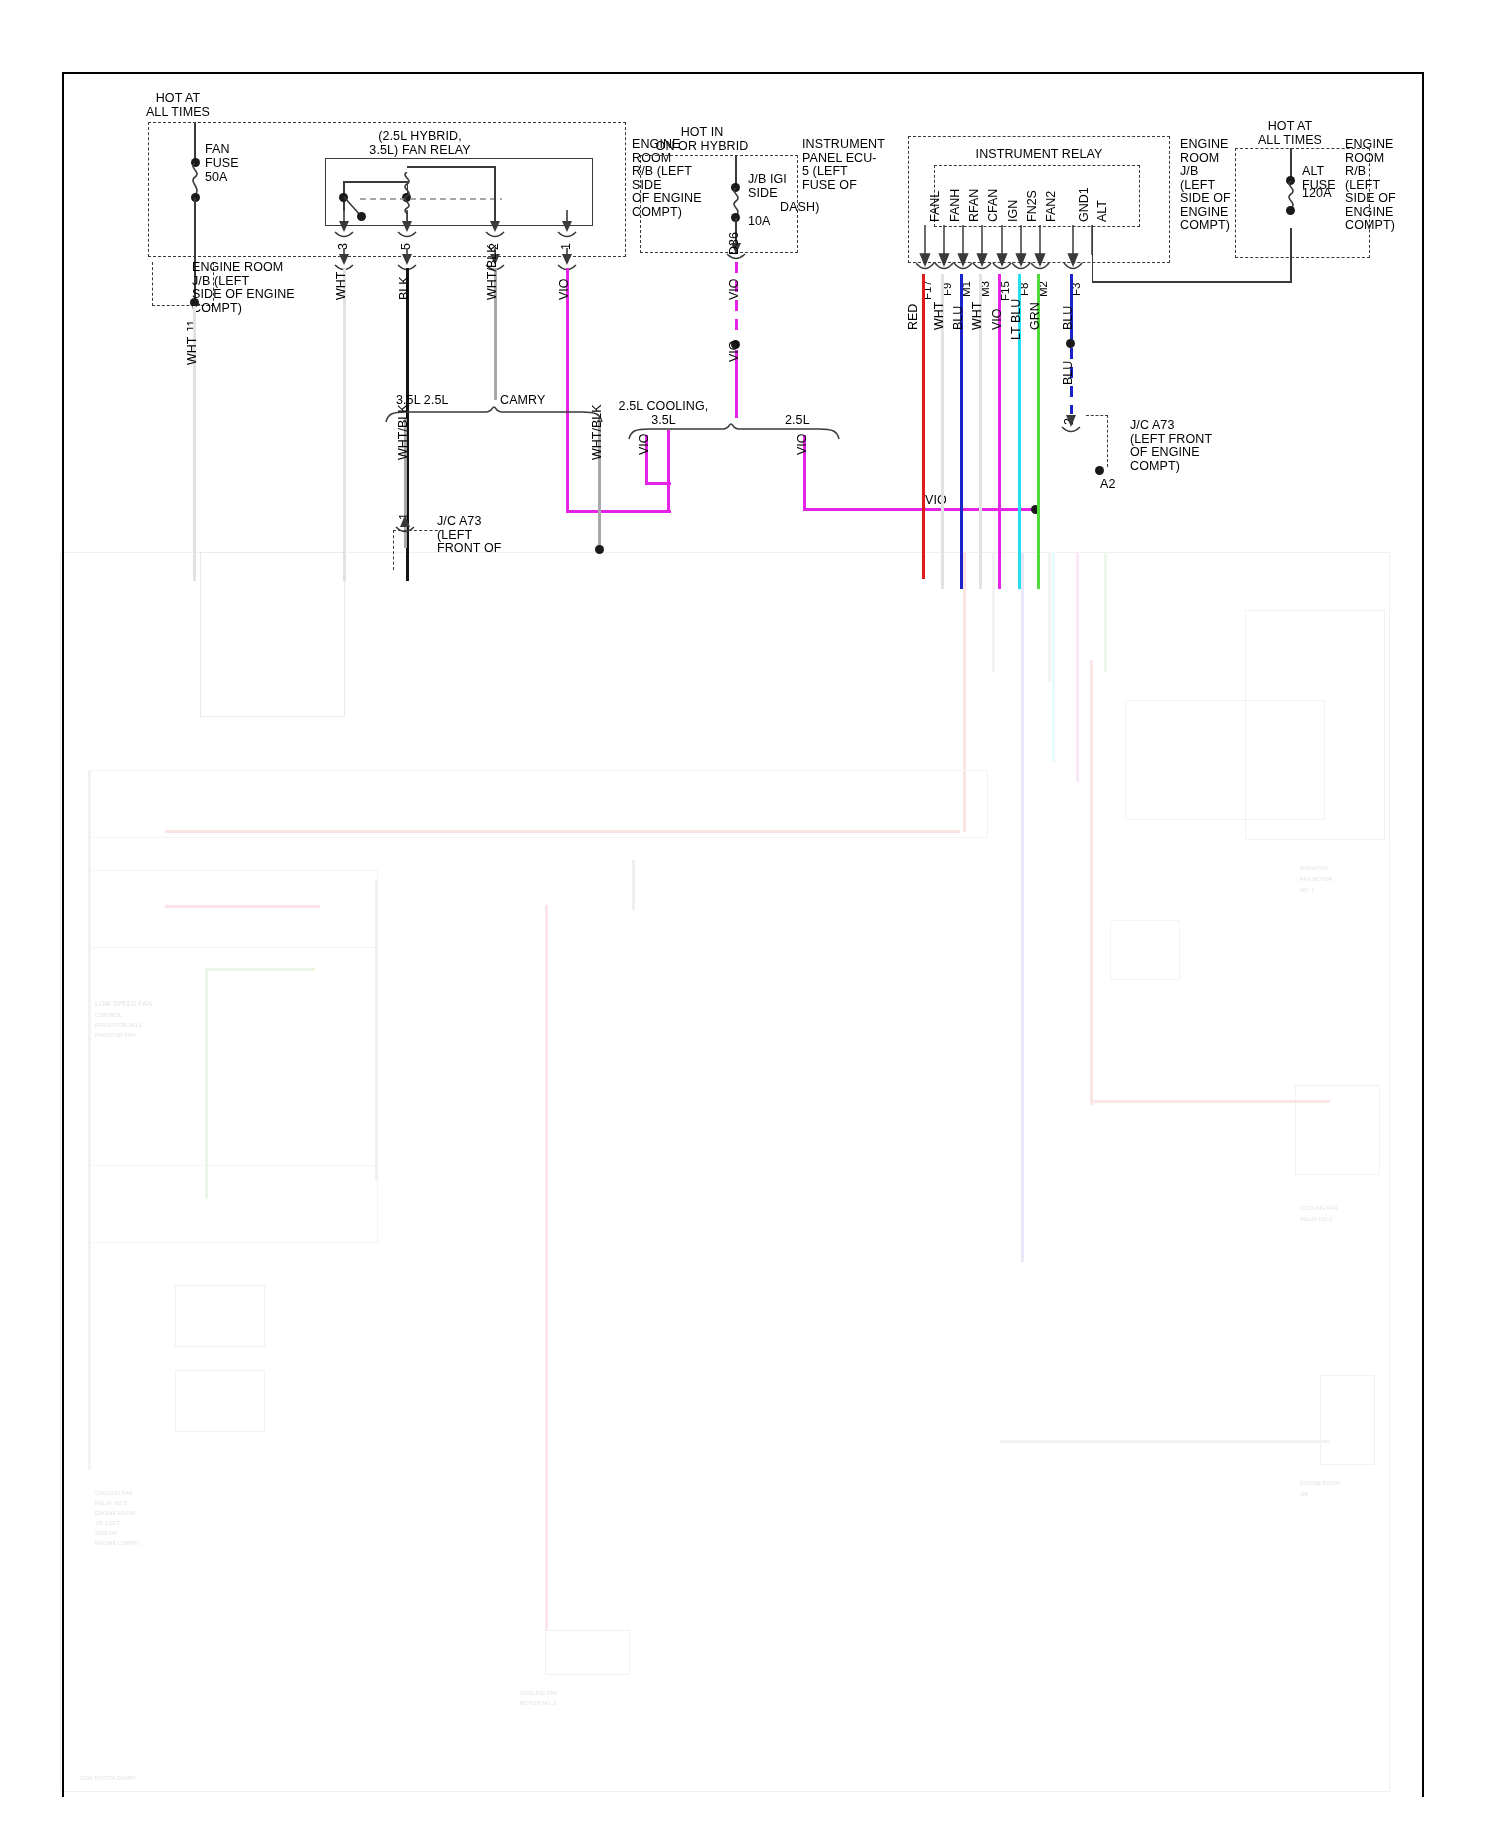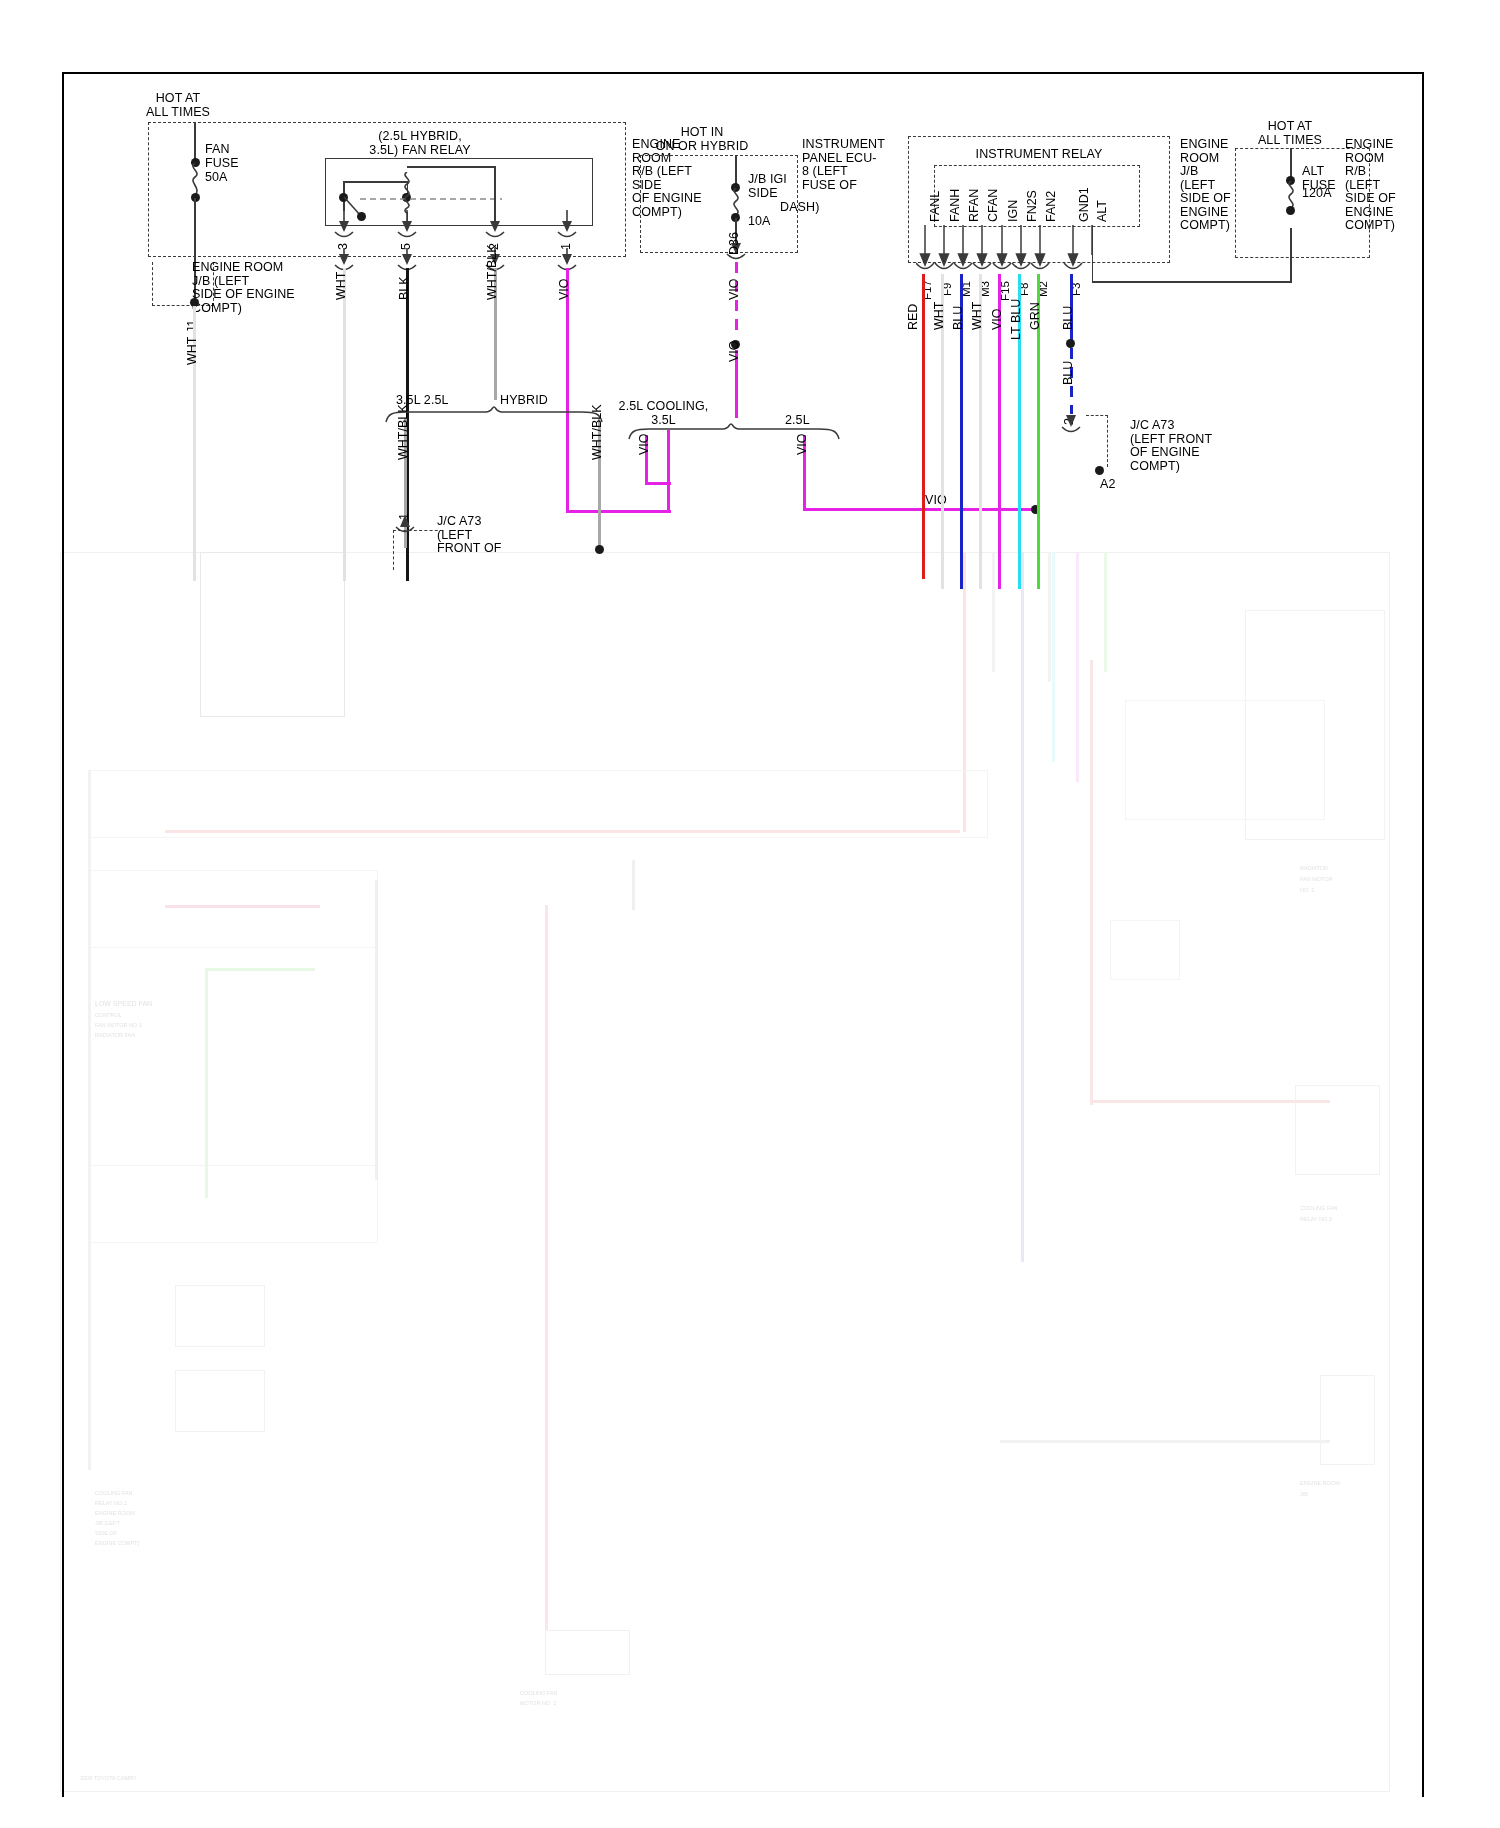--- a/index.html
+++ b/index.html
@@ -218,21 +218,21 @@
   <div class="wv w-vio" style="left:667px;top:430px;height:83px;"></div>
 
   <div class="lbl" style="left:632px;top:138px;">ENGINE
 ROOM
 R/B (LEFT
 SIDE
 OF ENGINE
 COMPT)</div>
 
   <div class="lbl" style="left:396px;top:394px;">3.5L 2.5L</div>
-  <div class="lbl" style="left:500px;top:394px;">HYBRID</div>
+  <div class="lbl" style="left:500px;top:394px;">CAMRY</div>
   <svg style="position:absolute;left:384px;top:406px;" width="225" height="18">
     <path d="M2,16 C4,8 8,6 22,6 L102,6 C108,6 108,1 110,1 C112,1 112,6 118,6 L198,6 C212,6 216,8 218,16" stroke="#3a3a3a" stroke-width="1.5" fill="none"></path>
   </svg>
   <div class="wv w-whtblk" style="left:404px;top:418px;height:130px;"></div>
   <div class="vlbl" style="left:397px;top:460px;">WHT/BLK</div>
   <div class="wv w-whtblk" style="left:598px;top:418px;height:130px;"></div>
   <div class="vlbl" style="left:591px;top:460px;">WHT/BLK</div>
   <div class="dot" style="left:595px;top:545px;"></div>
 
   <div class="vlbl" style="left:398px;top:520px;">1</div>
@@ -260,21 +260,21 @@
     <polygon points="14,16 9,5 19,5" fill="#3a3a3a"></polygon>
     <path d="M5,16 q9,9 18,0" stroke="#3a3a3a" stroke-width="1.6" fill="none"></path>
   </svg>
   <div class="lbl" style="left:748px;top:173px;">J/B IGI</div>
   <div class="lbl" style="left:748px;top:187px;">SIDE</div>
   <div class="lbl" style="left:780px;top:201px;">DASH)</div>
   <div class="lbl" style="left:748px;top:215px;">10A</div>
 
   <div class="lbl" style="left:802px;top:138px;">INSTRUMENT
 PANEL ECU-
-8 (LEFT
+5 (LEFT
 FUSE OF</div>
 
   <div class="vlbl" style="left:728px;top:255px;">D36</div>
   <div class="wv w-vio" style="left:734.5px;top:262px;height:76px;background:repeating-linear-gradient(to bottom,#e522e5 0 11px,transparent 11px 19px);"></div>
   <div class="vlbl" style="left:728px;top:300px;">VIO</div>
   <div class="dot" style="left:731px;top:340px;"></div>
   <div class="wv w-vio" style="left:734.5px;top:350px;height:68px;"></div>
   <div class="vlbl" style="left:728px;top:362px;">VIO</div>
 
   <div class="lbl c" style="left:586px;top:400px;width:155px;">2.5L COOLING,

